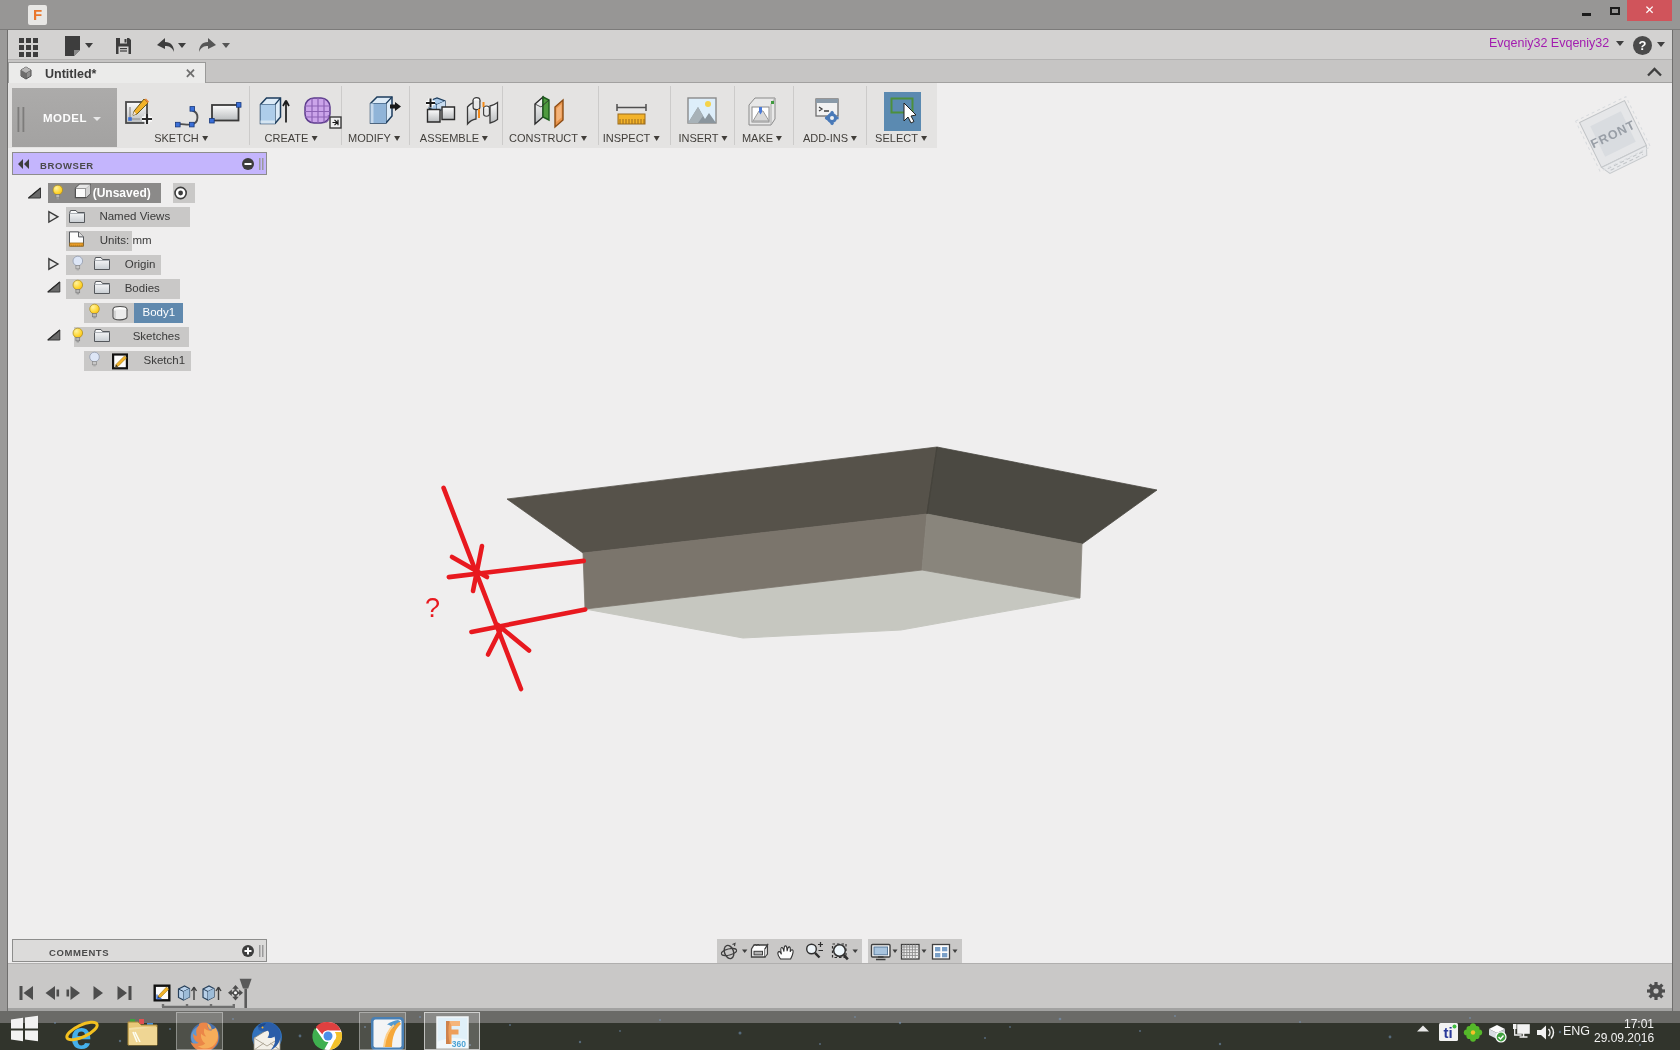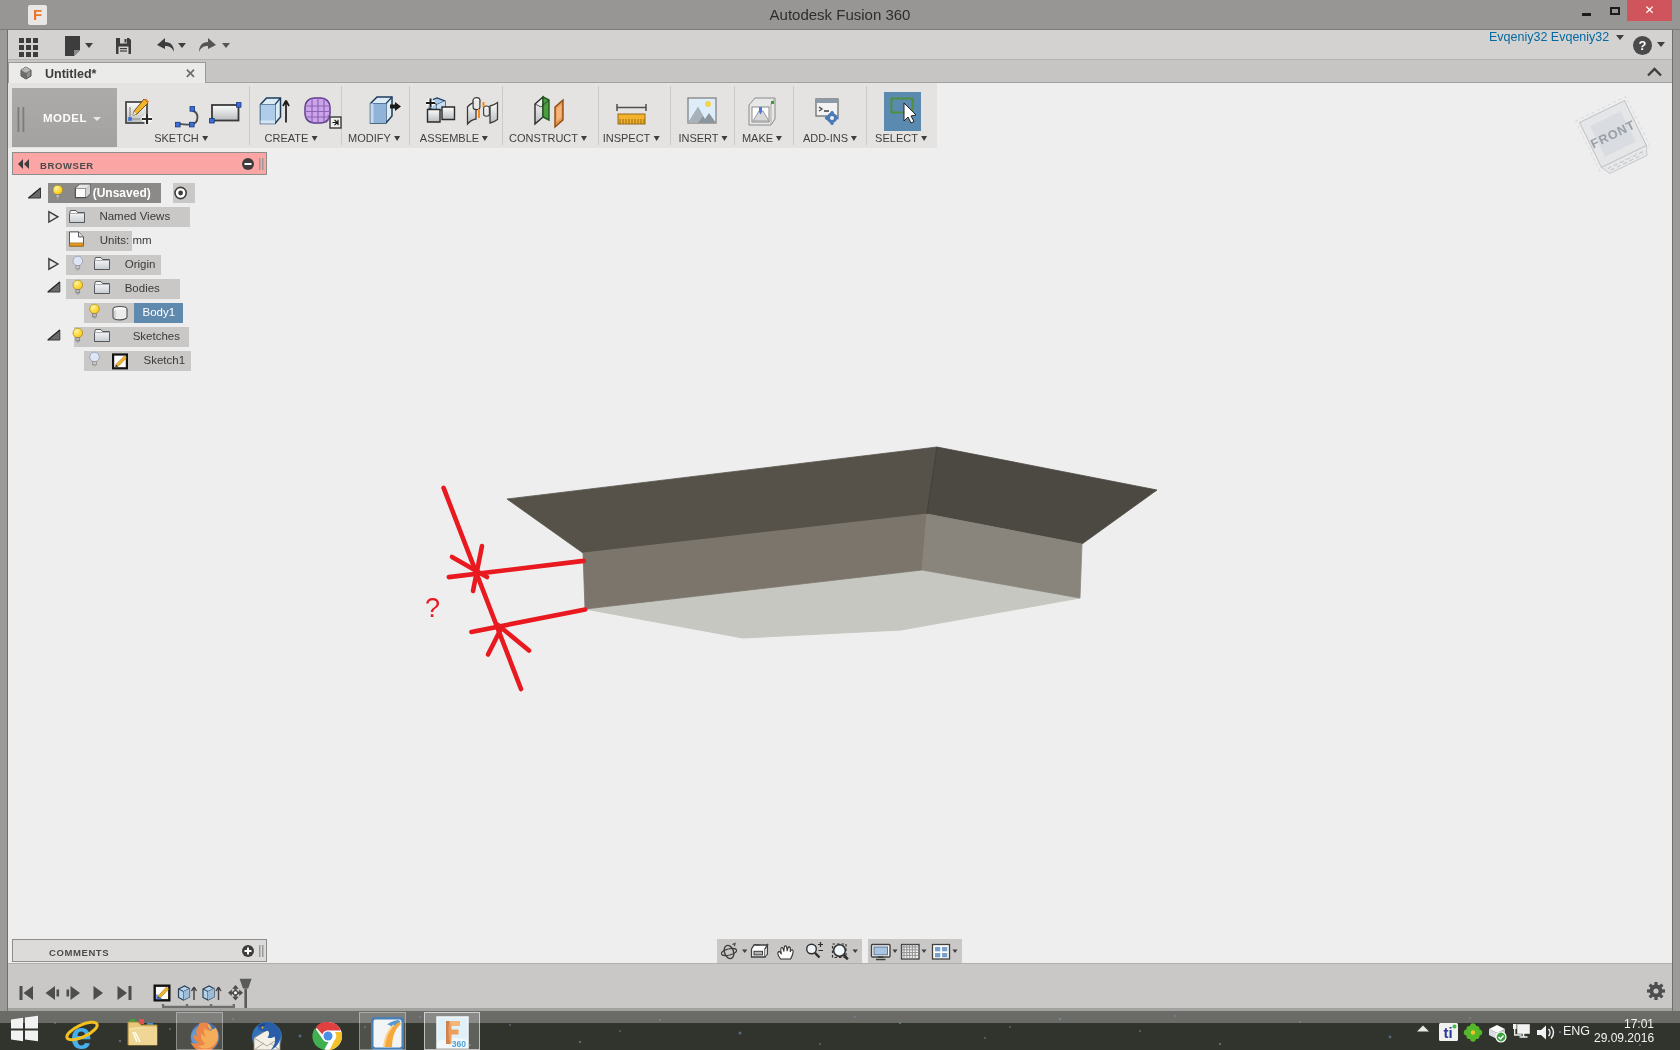--- a/index.html
+++ b/index.html
@@ -9,21 +9,21 @@
 
 #titlebar { position:absolute; left:0; top:0; width:1680px; height:30px; background:#979695; border-bottom:1px solid #7c7b7a; }
 #titlebar .title { position:absolute; left:0; right:0; top:6px; text-align:center; font-size:15px; color:#2d2d2d; }
 #appicon { position:absolute; left:28px; top:5px; width:19px; height:20px; background:#e8e7e5; border-radius:2px; color:#e9762c; font-weight:bold; font-size:15px; text-align:center; line-height:20px; }
 #btn-close { position:absolute; right:8px; top:0; width:45px; height:21px; background:#d0545b; color:#fff; text-align:center; font-size:12px; line-height:20px; }
 #btn-max { position:absolute; right:60px; top:7px; width:10px; height:8px; border:2px solid #1c1c1c; background:#979695; }
 #btn-min { position:absolute; right:89px; top:13px; width:9px; height:3px; background:#1c1c1c; }
 
 
 #qat { position:absolute; left:0; top:30px; width:1680px; height:30px; background:#d3d2d1; border-bottom:1px solid #b4b3b2; }
-#userarea { position:absolute; right:75px; top:0; font-size:12.5px; color:#0369a1; }
+#userarea { position:absolute; right:75px; top:6px; font-size:12.5px; color:#a21caf; }
 #helpbtn { position:absolute; right:28px; top:6px; width:19px; height:19px; border-radius:50%; background:#4a4a4a; color:#fff; font-weight:bold; text-align:center; font-size:13px; line-height:19px; }
 .caret { display:inline-block; width:0; height:0; border-left:4px solid transparent; border-right:4px solid transparent; border-top:5px solid #3f3f3f; vertical-align:middle; }
 
 
 #tabrow { position:absolute; left:0; top:60px; width:1680px; height:23px; background:#c6c5c4; border-bottom:1px solid #a2a1a0; }
 #tab { position:absolute; left:8px; top:2px; width:198px; height:21px; background:#ebebea; border:1px solid #9a9a99; border-bottom:none; }
 #tab .tname { position:absolute; left:36px; top:4px; font-size:12.5px; font-weight:bold; color:#3c3c3c; }
 #tab .tclose { position:absolute; left:176px; top:3px; font-size:13px; color:#6f6f6f; font-weight:bold; }
 
 
@@ -32,21 +32,21 @@
 #modelbtn .mtext { position:absolute; left:31px; top:24px; font-size:11.5px; font-weight:bold; letter-spacing:0.5px; }
 #modelbtn .mcaret { position:absolute; left:81px; top:29px; width:0; height:0; border-left:4px solid transparent; border-right:4px solid transparent; border-top:4px solid #e8e8e8; }
 .rsep { position:absolute; top:3px; height:59px; width:1px; background:#cccbca; }
 .rlabel { position:absolute; top:49px; font-size:11px; color:#413e3a; white-space:nowrap; }
 .rlabel .caret { border-top-color:#413e3a; border-left-width:3.5px; border-right-width:3.5px; margin-left:3px; margin-top:-2px; }
 
 
 #canvas { position:absolute; left:8px; top:83px; width:1664px; height:880px; background:#efeeee; }
 
 
-#bheader { position:absolute; left:4px; top:69px; width:255px; height:23px; background:#fca5a5; border:1px solid #8d8d8c; }
+#bheader { position:absolute; left:4px; top:69px; width:255px; height:23px; background:#c4b5fd; border:1px solid #8d8d8c; }
 #bheader .btxt, #cheader .btxt { position:absolute; left:27px; top:7px; font-size:9.5px; font-weight:bold; color:#4a4a4a; letter-spacing:0.6px; }
 .trow { position:absolute; height:20px; background:#c9c8c7; }
 .ttext { position:absolute; top:3px; font-size:11.5px; color:#3a3a3a; white-space:nowrap; }
 
 
 #cheader { position:absolute; left:4px; top:856px; width:255px; height:23px; background:#dcdbda; border:1px solid #8d8d8c; }
 
 
 .navbox { position:absolute; top:856px; height:24px; background:#c9c8c7; z-index:1; }
 #scene { z-index:3; }
@@ -63,21 +63,20 @@
 
 
 #taskbar { position:absolute; left:0; top:1011px; width:1680px; height:39px; background:#31342c; }
 #taskbar .greyband { position:absolute; left:0; top:0; width:1680px; height:12px; background:rgba(113,112,110,0.9); }
 .tkbox { position:absolute; top:1px; width:47px; height:38px; background:rgba(255,255,255,0.14); border:1px solid rgba(255,255,255,0.35); }
 </style>
 </head>
 <body>
 
 <div id="titlebar">
-  <div class="title">Autodesk Fusion 360</div>
   <div id="appicon">F</div>
   <div id="btn-min"></div>
   <div id="btn-max"></div>
   <div id="btn-close">✕</div>
 </div>
 
 <div id="qat">
   <svg width="240" height="28" style="position:absolute;left:0;top:0">
 
     <g fill="#3d3d3d">

